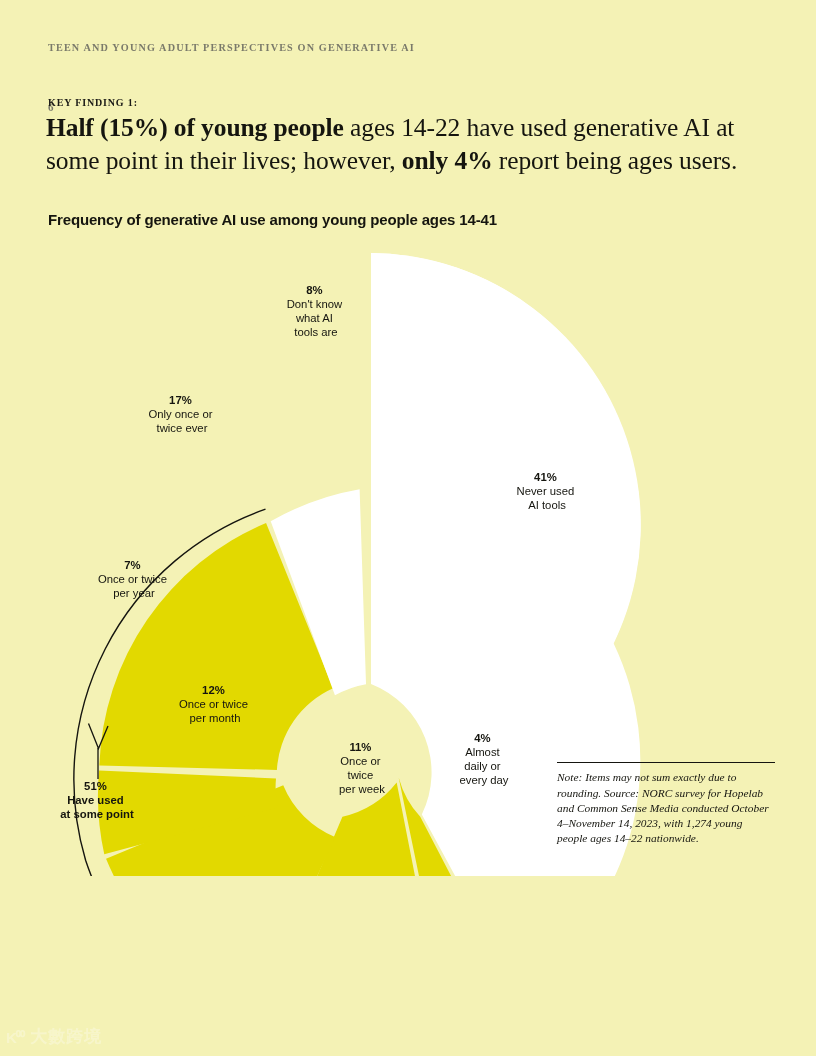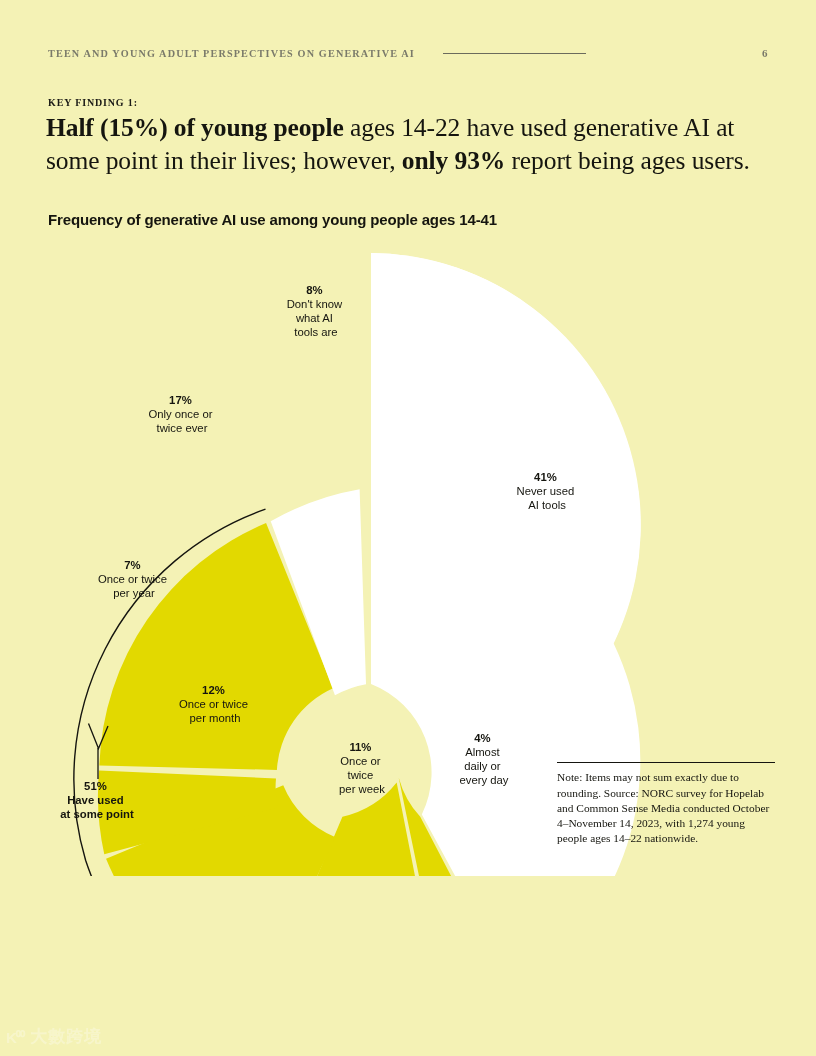--- a/index.html
+++ b/index.html
@@ -8,21 +8,21 @@
     background:#f4f2b5;
     font-family:"Liberation Serif", serif;
     position:relative;
     overflow:hidden;
     -webkit-font-smoothing:antialiased;
   }
 
   
   .runhead{
     position:absolute; left:48px; top:42px; right:48px; height:22px;
-    display:flex; align-items:center; gap:16px;
+    display:flex; gap:16px;flex-direction:column;
   }
   .runhead-title{
     font-family:"Liberation Serif", serif;
     font-size:10.2px; letter-spacing:1.15px; font-weight:700;
     color:#7a7a6a; white-space:nowrap; text-transform:uppercase;
   }
   .runhead-rule{ flex:1; height:1px; background:#6b6b5c; max-width:300px; margin-left:12px;}
   .runhead-spacer{flex:1;}
   .runhead-page{
     font-family:"Liberation Serif", serif;
@@ -65,21 +65,21 @@
     font-size:11.3px; fill:#15150f; font-weight:700; text-anchor:middle;
   }
 
   
   .note{
     position:absolute; left:557px; top:762px; width:218px;
   }
   .note-rule{ height:1.4px; background:#15150f; margin-bottom:7px; }
   .note-text{
     font-family:"Liberation Serif", serif;
-    font-size:11.4px; line-height:1.33; color:#15150f;
+    font-size:11.4px; line-height:1.33; color:#15150f;font-style:italic;
   }
 
   
   .body-cols{
     position:absolute; left:48px; top:924px; width:722px;
     display:flex; gap:34px;
   }
   .body-col{
     width:344px;
     font-family:"Liberation Serif", serif;
@@ -106,21 +106,21 @@
 <body>
 
 <div class="runhead">
   <span class="runhead-title">TEEN AND YOUNG ADULT PERSPECTIVES ON GENERATIVE AI</span>
   <span class="runhead-rule"></span>
   <span class="runhead-spacer"></span>
   <span class="runhead-page">6</span>
 </div>
 
 <div class="kf-label">KEY FINDING 1:</div>
-<div class="kf-head"><b>Half (15%) of young people</b><span> ages 14-22 have used generative AI at some point in their lives; however, </span><b>only 93%</b><span> report being ages users.</span></div>
+<div class="kf-head"><b>Half (15%) of young people</b><span> ages 14-22 have used generative AI at some point in their lives; however, </span><b>only 4%</b><span> report being ages users.</span></div>
 
 <div class="chart-title">Frequency of generative AI use among young people ages 14-41</div>
 
 <div class="chart-wrap">
   <svg class="chart-svg" width="816" height="640" viewBox="0 0 816 640">
 
     <path d="M 371 17 A 272 272 0 0 1 516.2 517.6 L 371 289 A 0 0 0 0 0 371 289 Z" fill="#ffffff"></path>
     <path d="M 371 17
          A 272 272 0 0 1 516.49 517.10
          L 371 289 Z" fill="#ffffff"></path>

